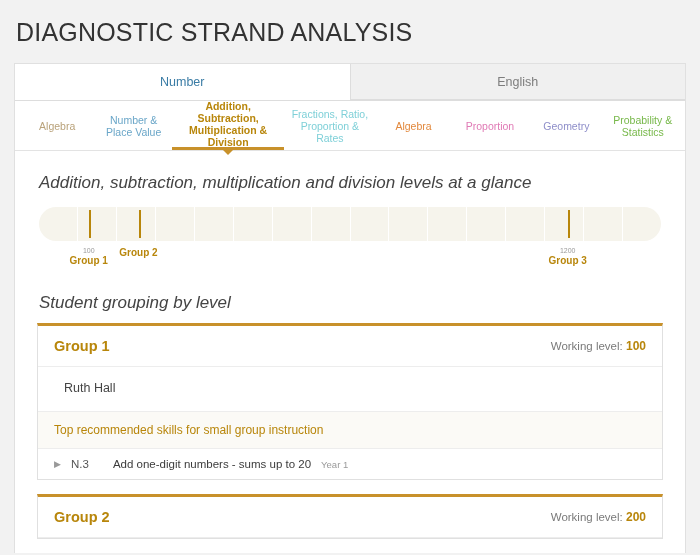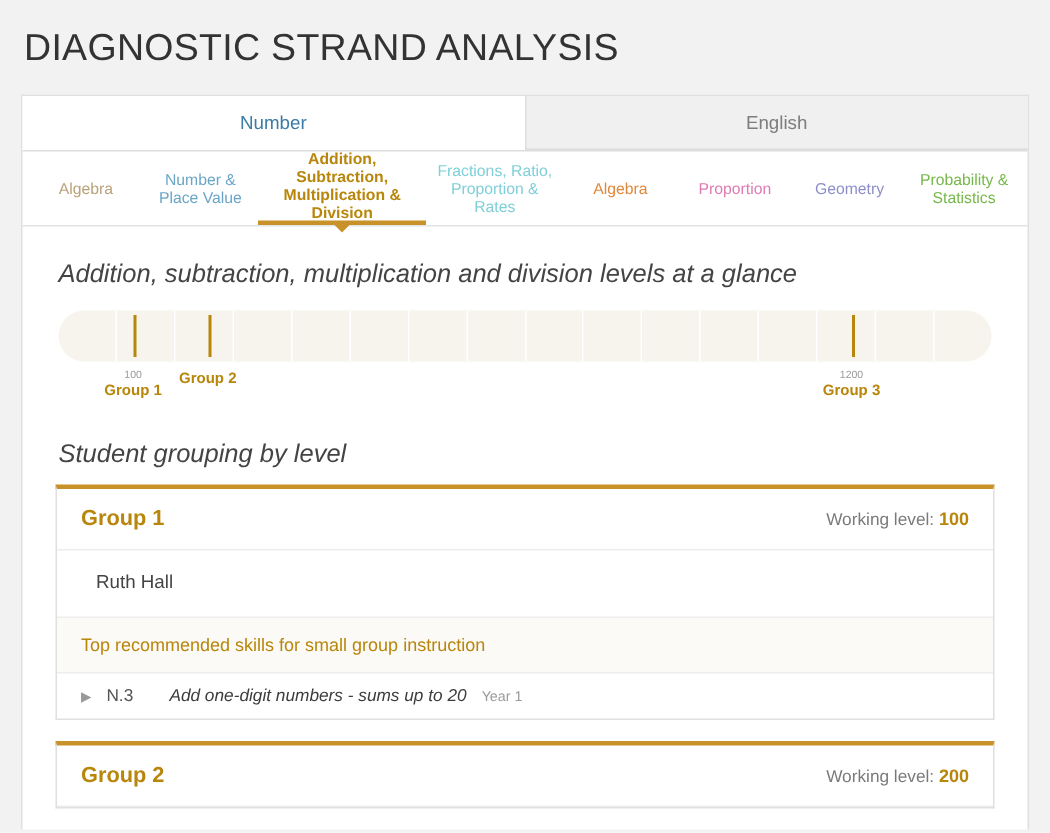--- a/index.html
+++ b/index.html
@@ -189,21 +189,21 @@
     padding: 9px 16px;
     font-size: 11.5px;
     color: #444;
   }
   .caret {
     color: #999;
     font-size: 9px;
     margin-right: 10px;
   }
   .skill-code { width: 42px; color: #555; }
-  .skill-name { color: #3c3c3c; font-style: italic; }
+  .skill-name { color: #3c3c3c; }
   .skill-year { margin-left: 10px; font-size: 9.5px; color: #9a9a9a; }
 </style>
 </head>
 <body>
 
 <div class="page-title">DIAGNOSTIC STRAND ANALYSIS</div>
 
 <div class="card">
 
   <div class="toptabs">

